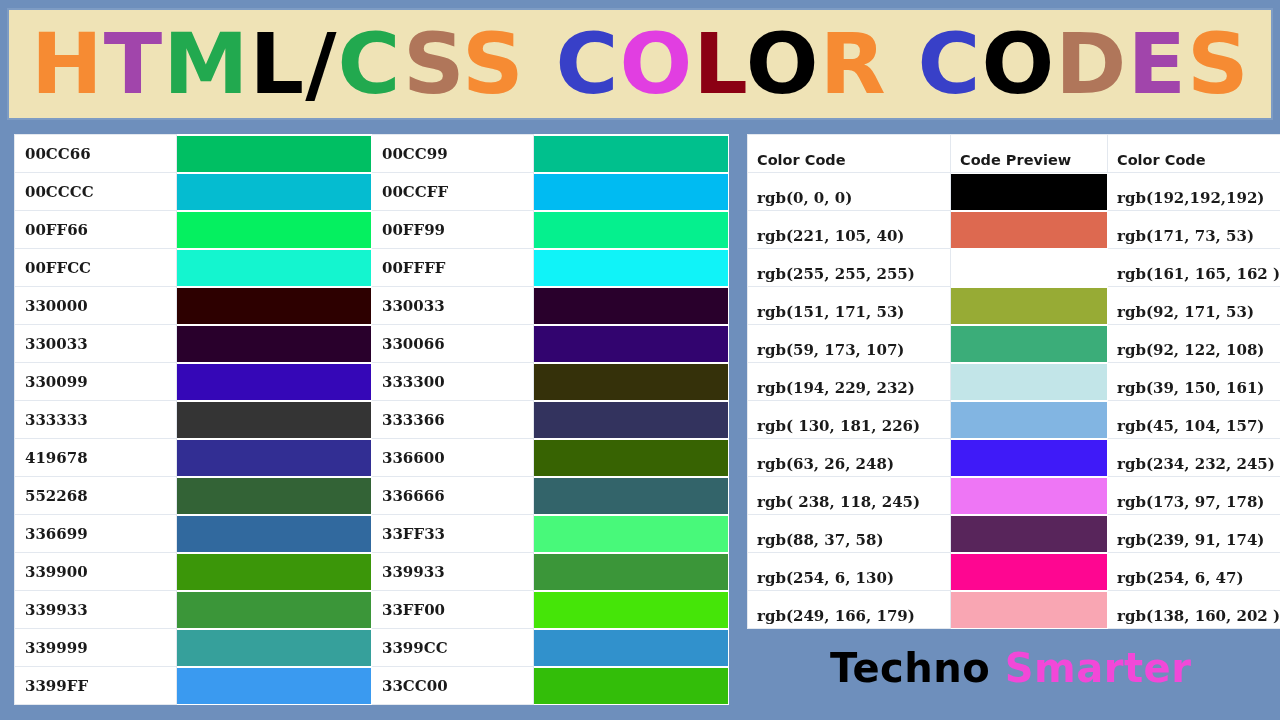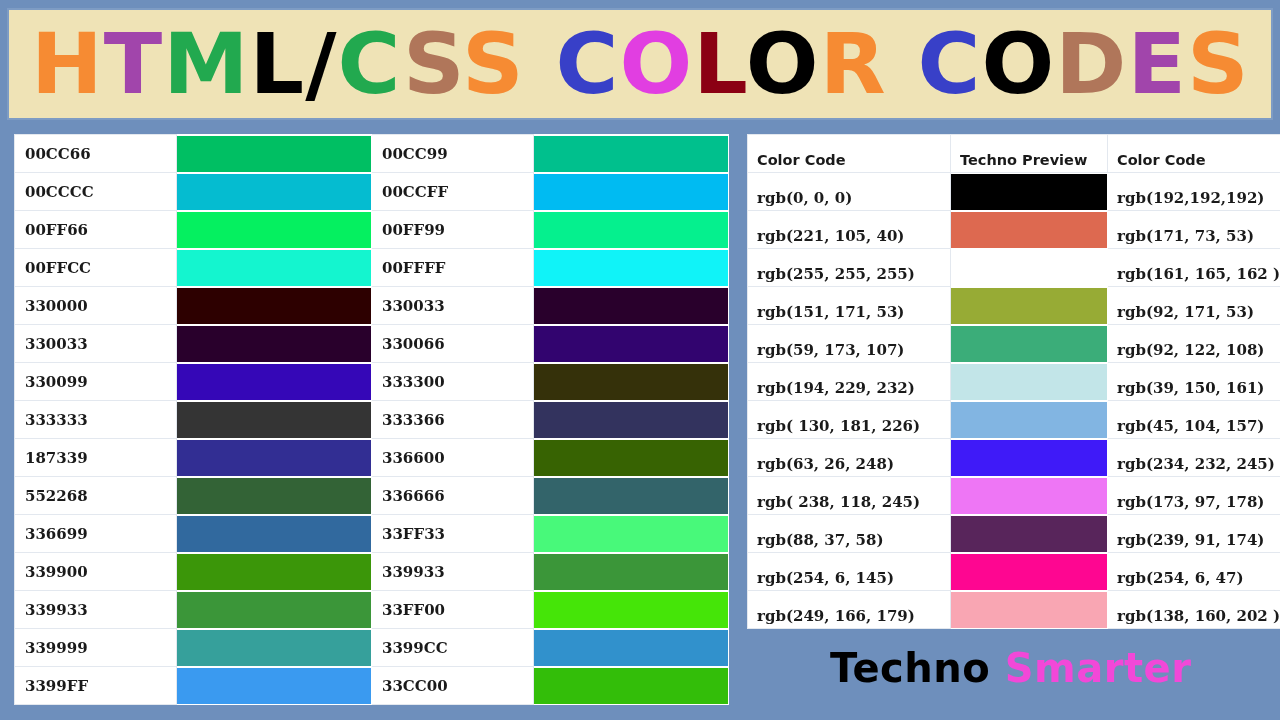--- a/index.html
+++ b/index.html
@@ -192,21 +192,21 @@
           <td class="code">333333</td>
           <td class="sw">
             <div style="background: rgb(52, 52, 52);"></div>
           </td>
           <td class="code">333366</td>
           <td class="sw">
             <div style="background: rgb(51, 51, 94);"></div>
           </td>
         </tr>
         <tr>
-          <td class="code">187339</td>
+          <td class="code">419678</td>
           <td class="sw">
             <div style="background: rgb(50, 46, 147);"></div>
           </td>
           <td class="code">336600</td>
           <td class="sw">
             <div style="background: rgb(55, 99, 2);"></div>
           </td>
         </tr>
         <tr>
           <td class="code">552268</td>
@@ -273,21 +273,21 @@
 
   <table id="rgb-table">
     <colgroup>
       <col class="c1">
         <col class="c2">
         <col class="c3">
     </colgroup>
     <thead>
       <tr>
         <th>Color Code</th>
-        <th>Techno Preview</th>
+        <th>Code Preview</th>
         <th>Color Code</th>
       </tr>
     </thead>
     <tbody>
         <tr>
           <td class="rcode">rgb(0, 0, 0)</td>
           <td class="rsw">
             <div style="background: rgb(0, 0, 0);"></div>
           </td>
           <td class="rcode">rgb(192,192,192)</td>
@@ -349,21 +349,21 @@
           <td class="rcode">rgb(173, 97, 178)</td>
         </tr>
         <tr>
           <td class="rcode">rgb(88, 37, 58)</td>
           <td class="rsw">
             <div style="background: rgb(88, 37, 91);"></div>
           </td>
           <td class="rcode">rgb(239, 91, 174)</td>
         </tr>
         <tr>
-          <td class="rcode">rgb(254, 6, 145)</td>
+          <td class="rcode">rgb(254, 6, 130)</td>
           <td class="rsw">
             <div style="background: rgb(254, 6, 145);"></div>
           </td>
           <td class="rcode">rgb(254, 6, 47)</td>
         </tr>
         <tr>
           <td class="rcode">rgb(249, 166, 179)</td>
           <td class="rsw">
             <div style="background: rgb(249, 166, 179);"></div>
           </td>

